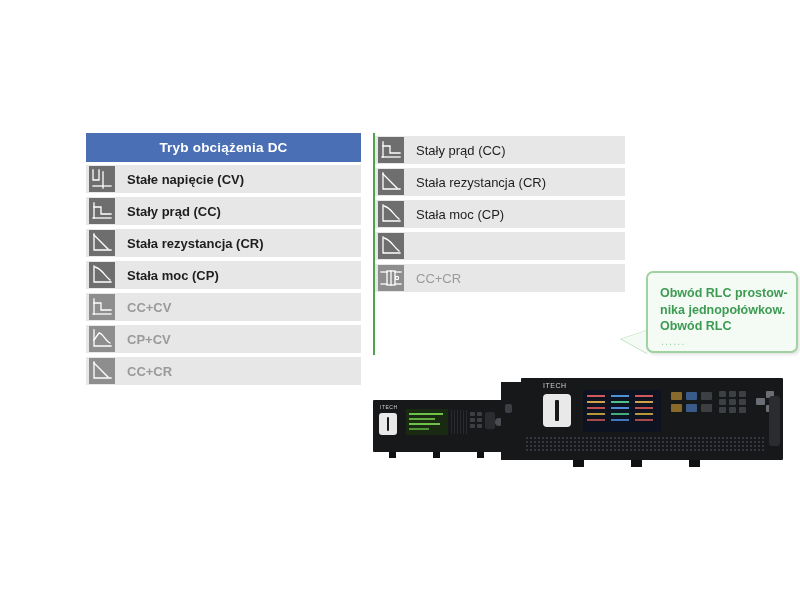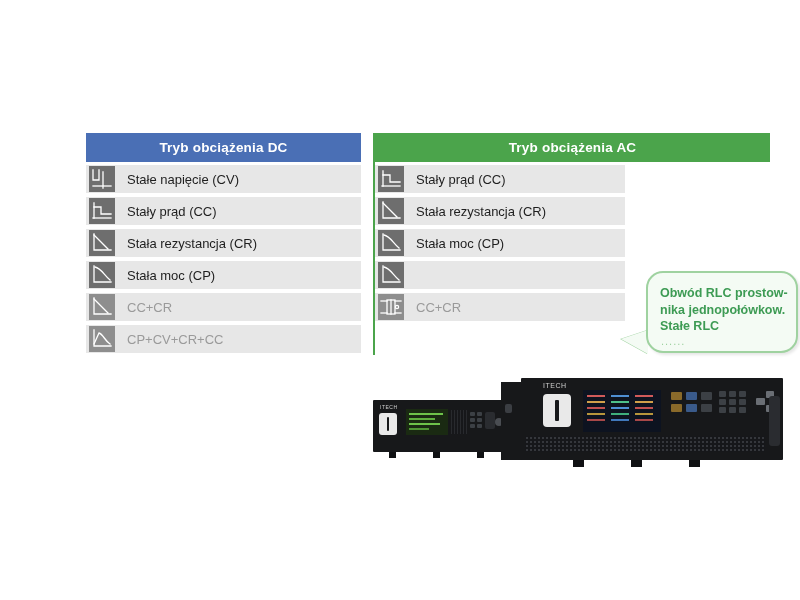--- a/index.html
+++ b/index.html
@@ -58,21 +58,21 @@
   
   .rowlist { margin-top: 3px; }
   .row {
     position: relative;
     height: 28px;
     margin-bottom: 4px;
     background: #e7e7e7;
     display: flex;
     align-items: center;
   }
-  #col-dc .row { width: 275px; }
+  #col-dc .row { width: 275px; font-weight: bold; }
   #col-ac .row { width: 250px; }
 
   .row .icon {
     width: 26px;
     height: 26px;
     margin-left: 3px;
     background: #6e6e6e;
     flex: 0 0 auto;
     display: block;
   }
@@ -89,21 +89,21 @@
 
   
   #callout {
     position: absolute;
     left: 598px;
     top: 271px;
     width: 152px;
     height: 82px;
     background: #f4fbf4;
     border: 2px solid #9fd2a0;
-    border-radius: 17px;
+    border-radius: 7px;
     box-sizing: border-box;
     box-shadow: 2px 2px 3px rgba(0,0,0,.10);
   }
   #callout .ctext {
     position: absolute;
     left: 12px;
     top: 12px;
     right: 8px;
     font-size: 12.5px;
     line-height: 16.5px;
@@ -222,40 +222,49 @@
             <svg width="26" height="26" viewBox="0 0 26 26" fill="none" stroke="#ffffff" stroke-width="1.3" stroke-linecap="square">
               <path d="M5 4 L5 20 L22 20"></path>
               <path d="M6 5 C 12 6, 15 13, 21 18"></path>
             </svg>
           </span>
           <span class="label">Stała moc (CP)</span>
         </div>
         <div class="row dim">
           <span class="icon">
             <svg width="26" height="26" viewBox="0 0 26 26" fill="none" stroke="#ffffff" stroke-width="1.3" stroke-linecap="square">
+              <path d="M5 5 L5 20"></path>
+              <path d="M5 9 L12 9 L12 16 L22 16"></path>
+              <path d="M4 20 L22 20"></path>
+            </svg>
+          </span>
+          <span class="label">CC+CV</span>
+        </div>
+        <div class="row dim">
+          <span class="icon">
+            <svg width="26" height="26" viewBox="0 0 26 26" fill="none" stroke="#ffffff" stroke-width="1.3" stroke-linecap="square">
+              <path d="M5 4 L5 20 L22 20"></path>
+              <path d="M5 14 L10 7 C 14 7, 16 15, 21 17"></path>
+            </svg>
+          </span>
+          <span class="label">CP+CV</span>
+        </div>
+        <div class="row dim">
+          <span class="icon">
+            <svg width="26" height="26" viewBox="0 0 26 26" fill="none" stroke="#ffffff" stroke-width="1.3" stroke-linecap="square">
               <path d="M5 4 L5 20 L22 20"></path>
               <path d="M5 5 L19 19"></path>
             </svg>
           </span>
           <span class="label">CC+CR</span>
-        </div>
-        <div class="row dim">
-          <span class="icon">
-            <svg width="26" height="26" viewBox="0 0 26 26" fill="none" stroke="#ffffff" stroke-width="1.3" stroke-linecap="square">
-              <path d="M5 4 L5 20 L22 20"></path>
-              <path d="M5 18 L10 7 C 14 8, 16 15, 21 18"></path>
-            </svg>
-          </span>
-          <span class="label">CP+CV+CR+CC</span>
         </div>
       </div>
   </div>
 
   <div class="column" id="col-ac">
-    <div class="col-header">Tryb obciążenia AC</div>
     <div class="rowlist" id="ac-rows">
         <div class="row">
           <span class="icon">
             <svg width="26" height="26" viewBox="0 0 26 26" fill="none" stroke="#ffffff" stroke-width="1.3" stroke-linecap="square">
               <path d="M5 5 L5 20"></path>
               <path d="M5 9 L12 9 L12 16 L22 16"></path>
               <path d="M4 20 L22 20"></path>
             </svg>
           </span>
           <span class="label">Stały prąd (CC)</span>
@@ -301,21 +310,21 @@
           <span class="label">CC+CR</span>
         </div>
       </div>
   </div>
 
   <div id="callout-tail"></div>
   <div id="callout">
     <div class="ctext">
       <span>Obwód RLC prostow-</span><br>
       <span>nika jednopołówkow.</span><br>
-      <span>Stałe RLC</span>
+      <span>Obwód RLC</span>
     </div>
     <div class="cdots">......</div>
   </div>
 
   <div id="gear">
 
     <div class="unit" style="left:0px; top:28px; width:132px; height:52px; border-radius:1px;">
       <div class="knob" style="left:6px; top:13px; width:18px; height:22px; border-radius:3px;">
           <i></i>
         </div>

